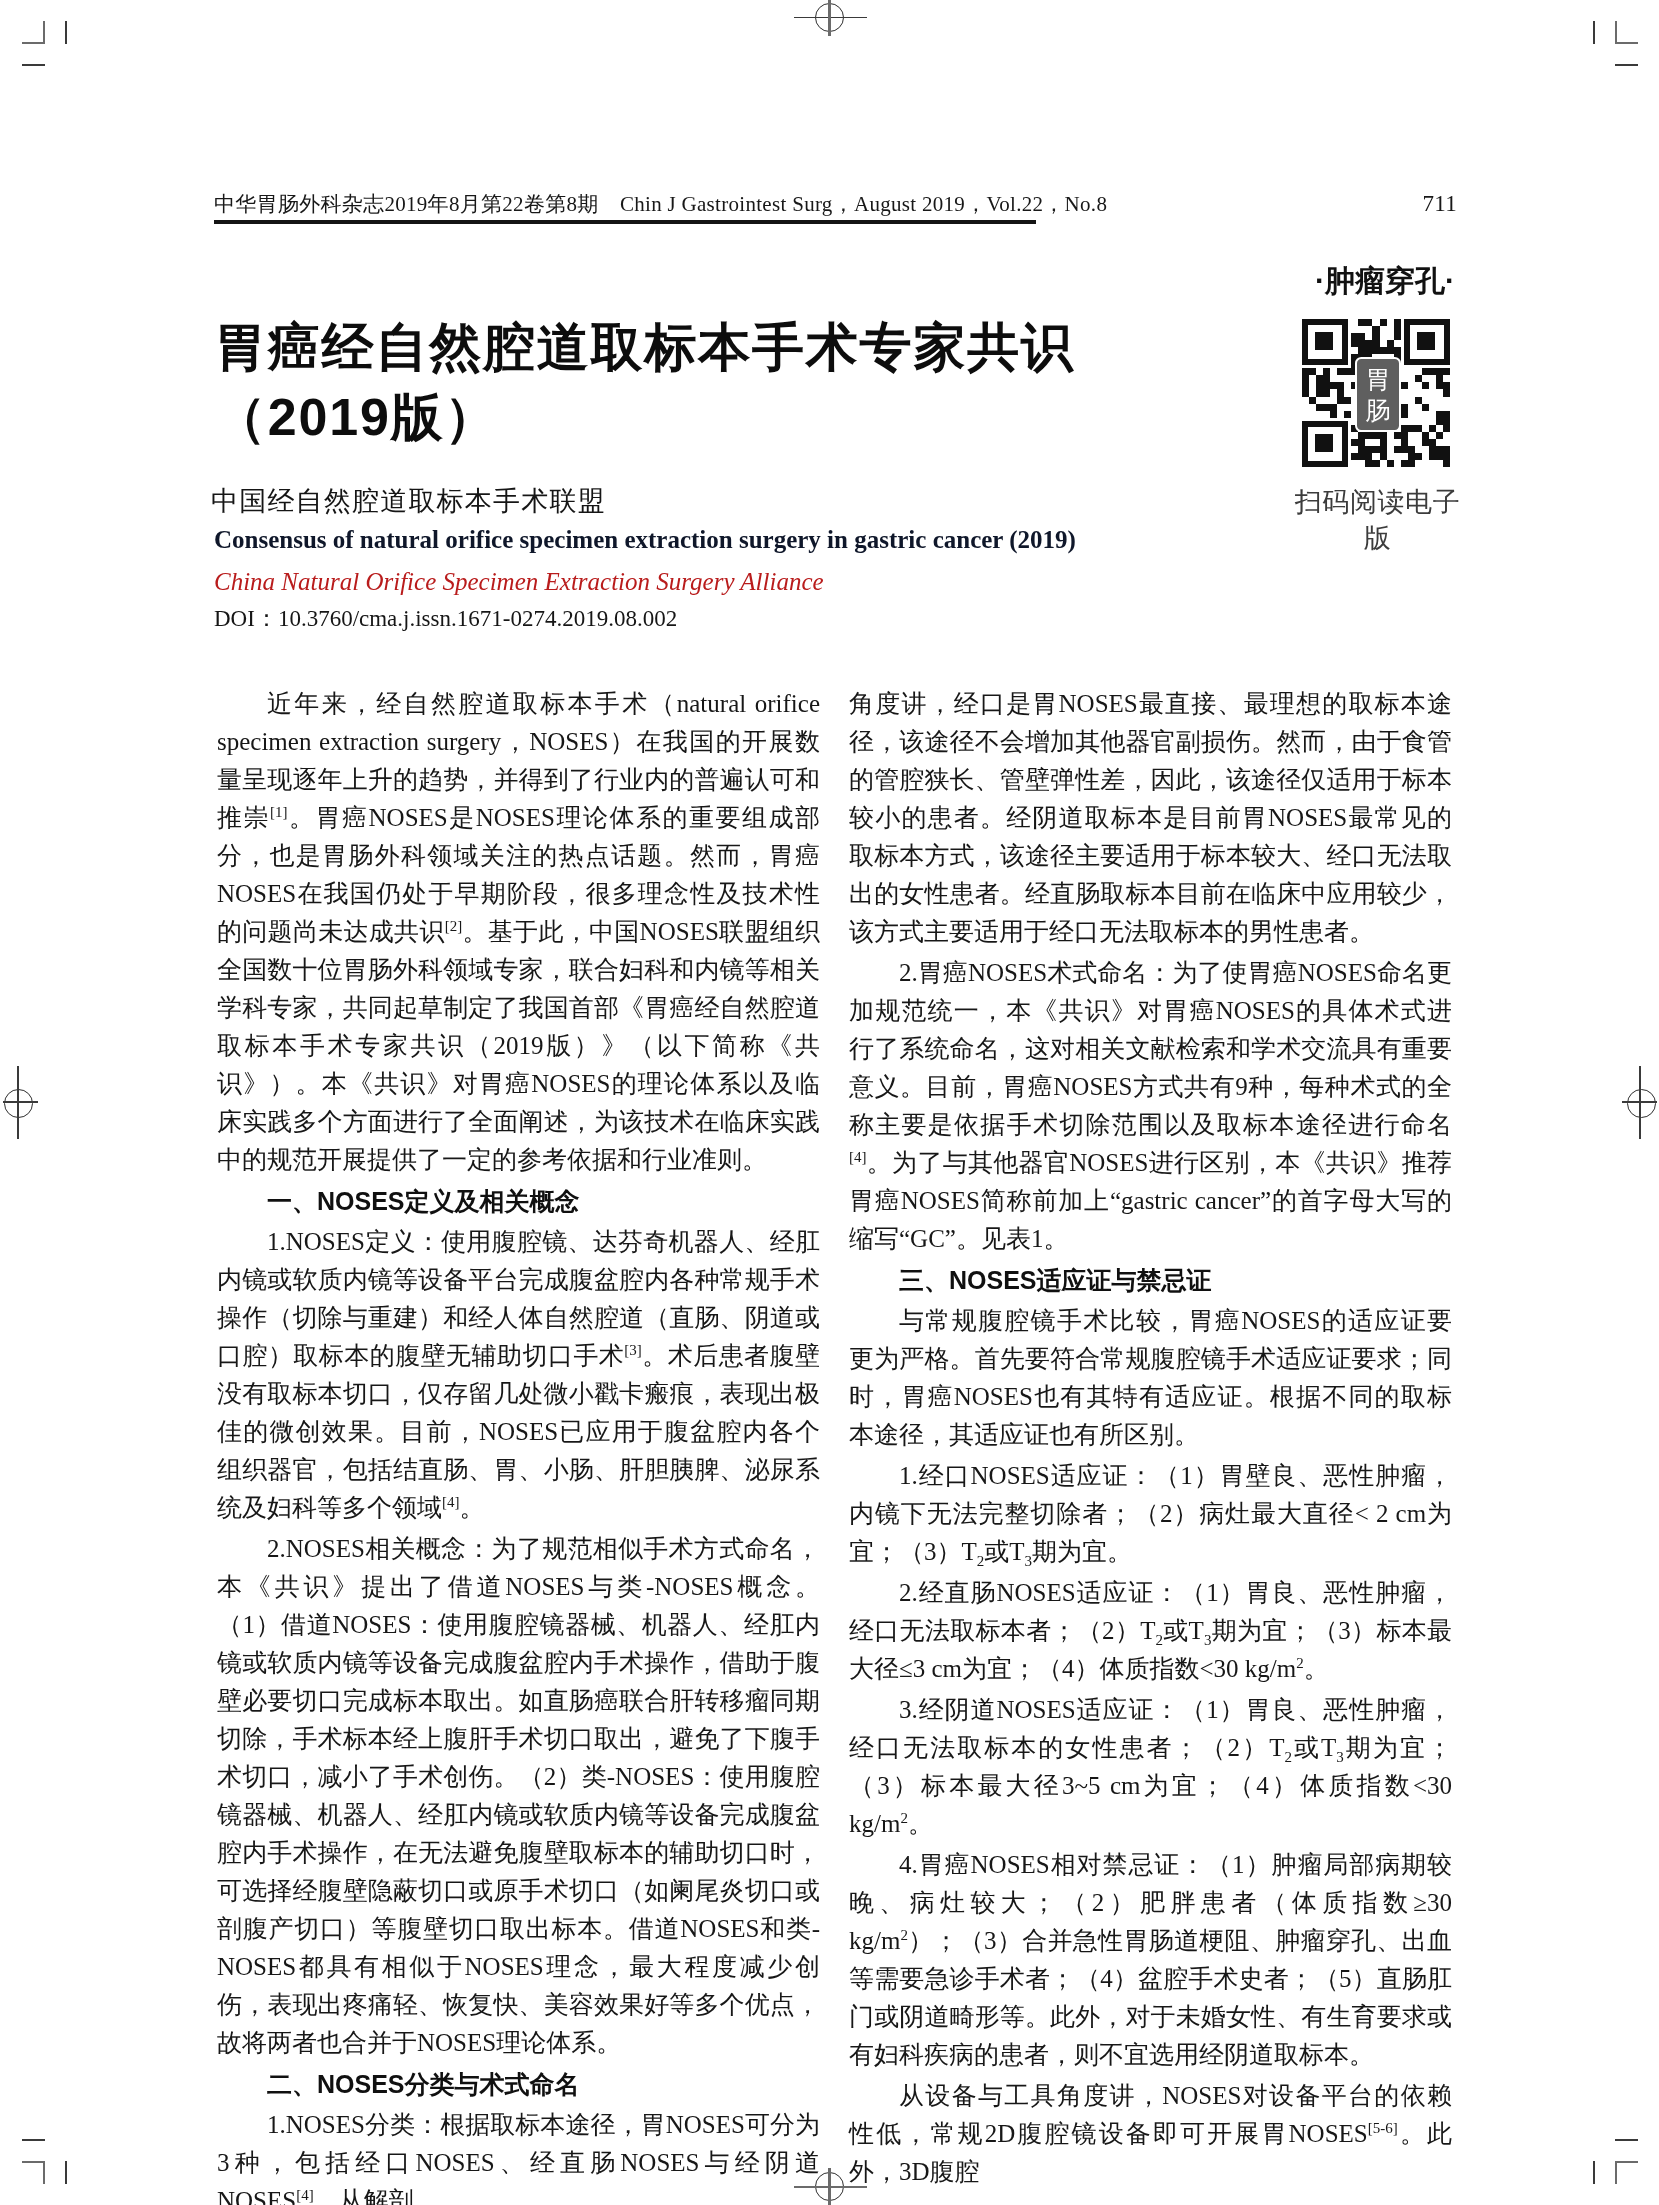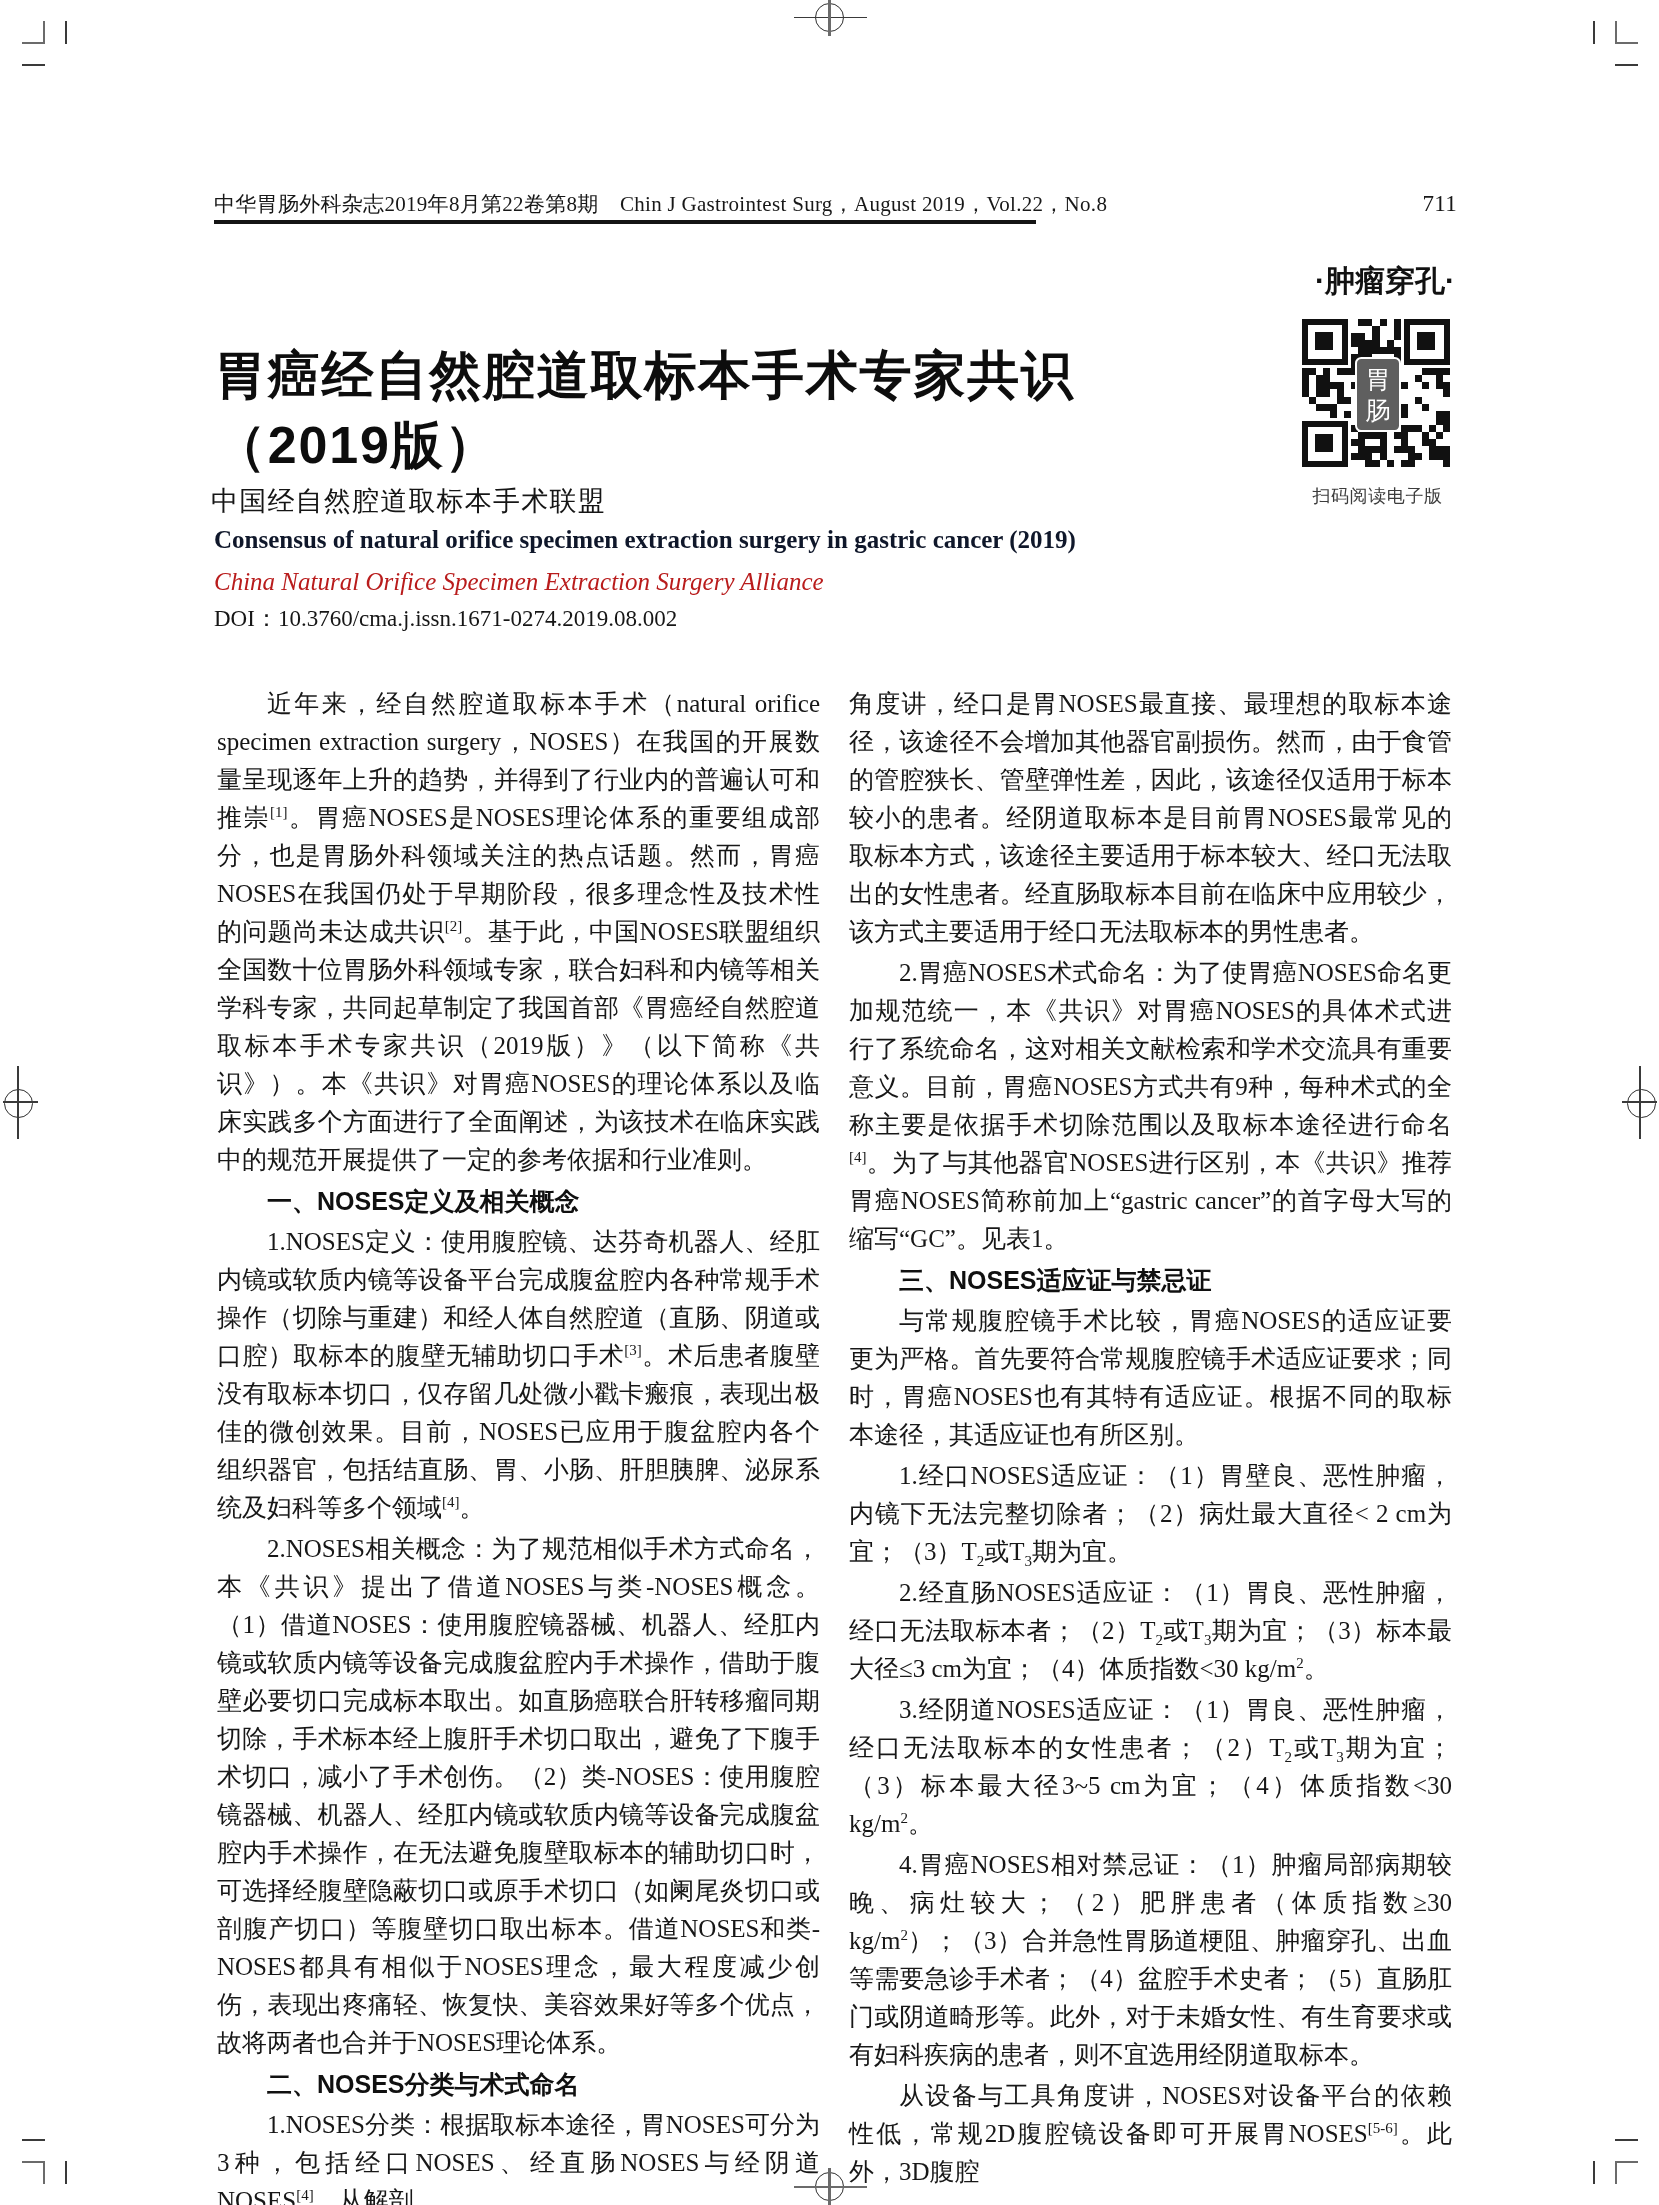--- a/index.html
+++ b/index.html
@@ -19,40 +19,40 @@
     font-size:21px;letter-spacing:0.3px;color:#181818;
   }
   .header-rule{left:214px;top:220px;width:822px;height:4.3px;background:#141414;}
   .page-number{font-size:23px;}
   
   .section-label{
     left:1165px;top:261px;width:290px;text-align:right;
     font-family:"Liberation Sans","DejaVu Sans",sans-serif;font-weight:bold;
     font-size:30px;color:#111;
   }
-  .doc-title{left:214px;top:340px;width:1085px;font-family:"Liberation Sans","DejaVu Sans",sans-serif;font-weight:bold;color:#0d0d0d;}
+  .doc-title{left:214px;top:312px;width:1085px;font-family:"Liberation Sans","DejaVu Sans",sans-serif;font-weight:bold;color:#0d0d0d;}
   .doc-title .t-line{font-size:52px;line-height:70px;letter-spacing:1.8px;}
   .author-line{left:211px;top:483px;width:863px;font-size:27px;color:#151515;letter-spacing:1.2px;}
   .en-title{left:214px;top:526px;width:1085px;font-size:25px;font-weight:bold;color:#0f172a;}
   .en-author{left:214px;top:568px;width:1048px;font-size:25px;font-style:italic;color:#b91c1c;}
   .doi-line{left:214px;top:603px;width:1048px;font-size:23px;color:#161616;}
   
   .qr-wrap{left:1302px;top:319px;width:148px;height:148px;background:#fff;}
   .qr-grid{position:absolute;left:0;top:0;width:148px;height:148px;display:grid;
     grid-template-columns:repeat(21,1fr);grid-template-rows:repeat(21,1fr);}
   .qr-grid .on{background:#111;}
   .finder{position:absolute;width:46px;height:46px;border:6.8px solid #111;box-sizing:border-box;background:#fff;}
   .finder::after{content:"";position:absolute;left:6.8px;top:6.8px;width:18.5px;height:18.5px;background:#111;}
   .qr-badge{
     position:absolute;left:53px;top:38px;width:42px;height:71px;background:#5f5f5f;
     border:2.5px solid #fff;border-radius:6.2px;color:#fff;
     font-family:"Liberation Sans","DejaVu Sans",sans-serif;font-size:25px;line-height:31px;
     display:flex;flex-direction:column;align-items:center;justify-content:center;text-align:center;
   }
-  .qr-caption{left:1285px;top:484px;width:185px;text-align:center;font-size:18px;color:#3c3c3c;letter-spacing:0.6px;}
+  .qr-caption{left:1285px;top:484px;width:185px;text-align:center;font-size:27px;color:#3c3c3c;letter-spacing:0.6px;}
   
   .col{position:absolute;top:682px;width:609px;font-size:25px;line-height:38px;text-align:justify;color:#171717;}
   .col-left{left:214px;}
   .col-right{left:846px;}
   .col p,.col h3{margin:3px;padding:0;}
   .col h3{
     font-family:"Liberation Sans","DejaVu Sans",sans-serif;font-weight:bold;font-size:25px;line-height:38px;
     text-indent:2em;color:#101010;
   }
   .col p.indent{text-indent:2em;}

